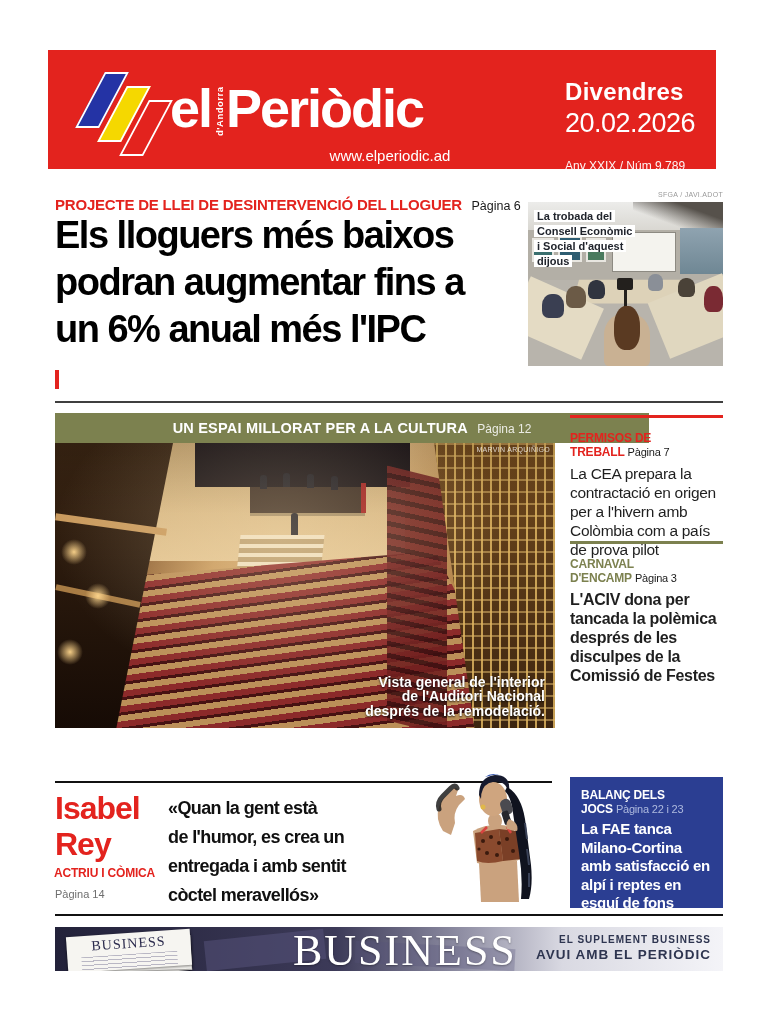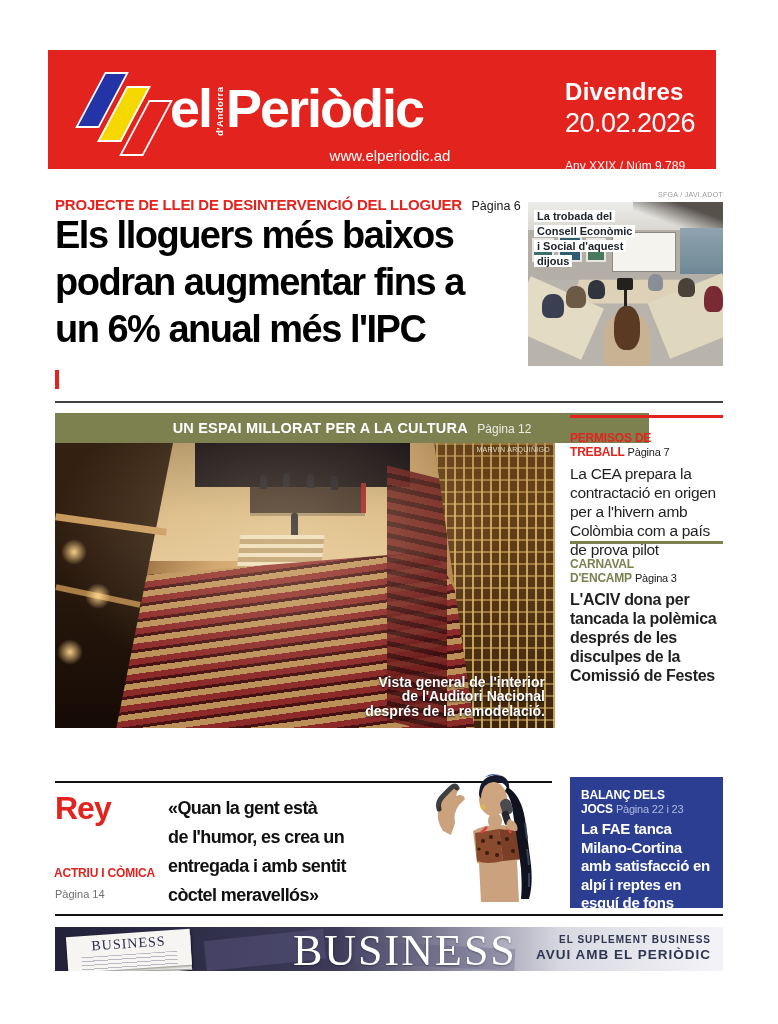--- a/index.html
+++ b/index.html
@@ -247,20 +247,21 @@
       <div class="sb-head">L'ACIV dona per tancada la polèmica després de les disculpes de la Comissió de Festes</div>
     </div>
     <div class="sb-item sb-blue">
       <div class="sb-kicker"><span>BALANÇ DELS JOCS</span><span class="pg-no">Pàgina 22 i 23</span></div>
       <div class="sb-head">La FAE tanca Milano-Cortina amb satisfacció en alpí i reptes en esquí de fons</div>
     </div>
   </div>
 
   <div class="abs rule-isabel-top"></div>
   <div class="abs iv-name">
+    <span>Isabel</span>
     <span>Rey</span>
   </div>
   <div class="abs iv-role">ACTRIU I CÒMICA</div>
   <div class="abs iv-page">Pàgina 14</div>
   <div class="abs iv-quote">
     <span>«Quan la gent està</span>
     <span>de l'humor, es crea un</span>
     <span>entregada i amb sentit</span>
     <span>còctel meravellós»</span>
   </div>

